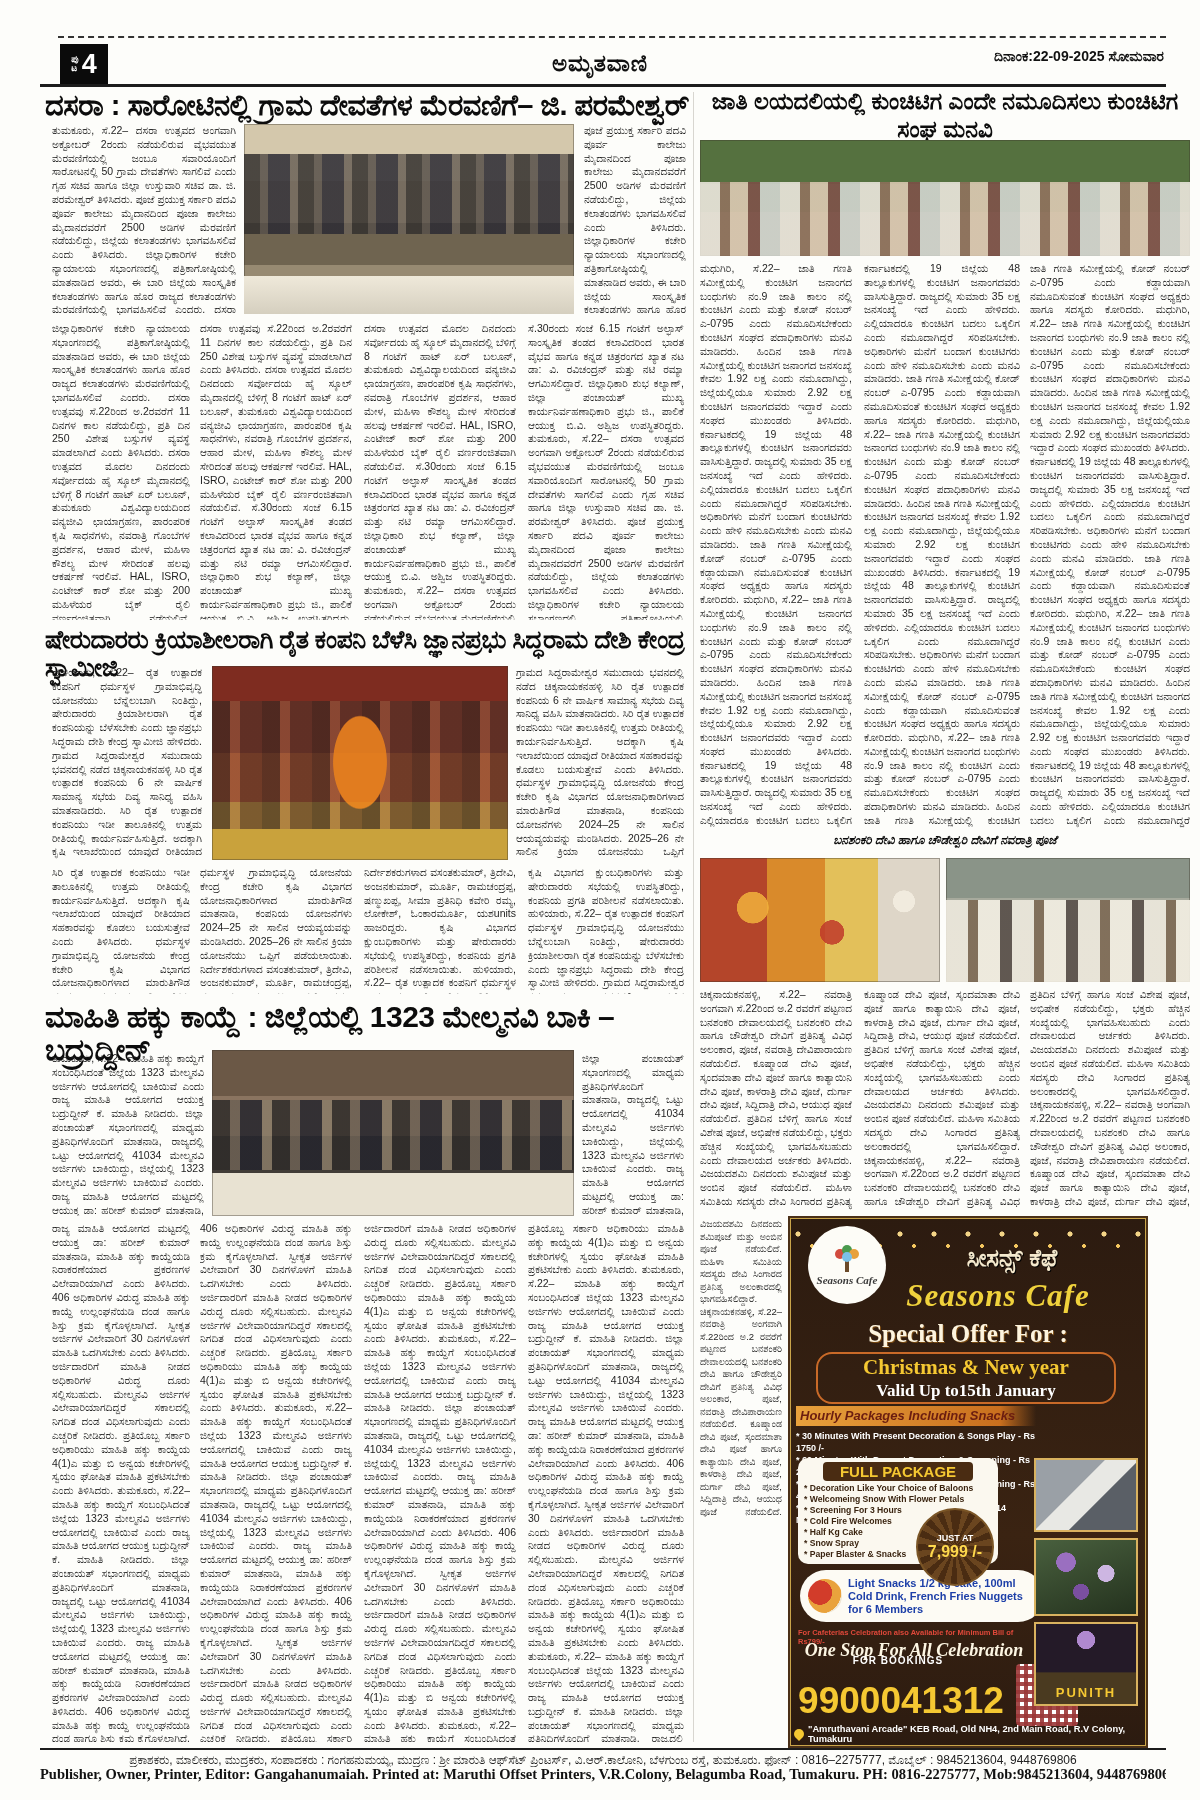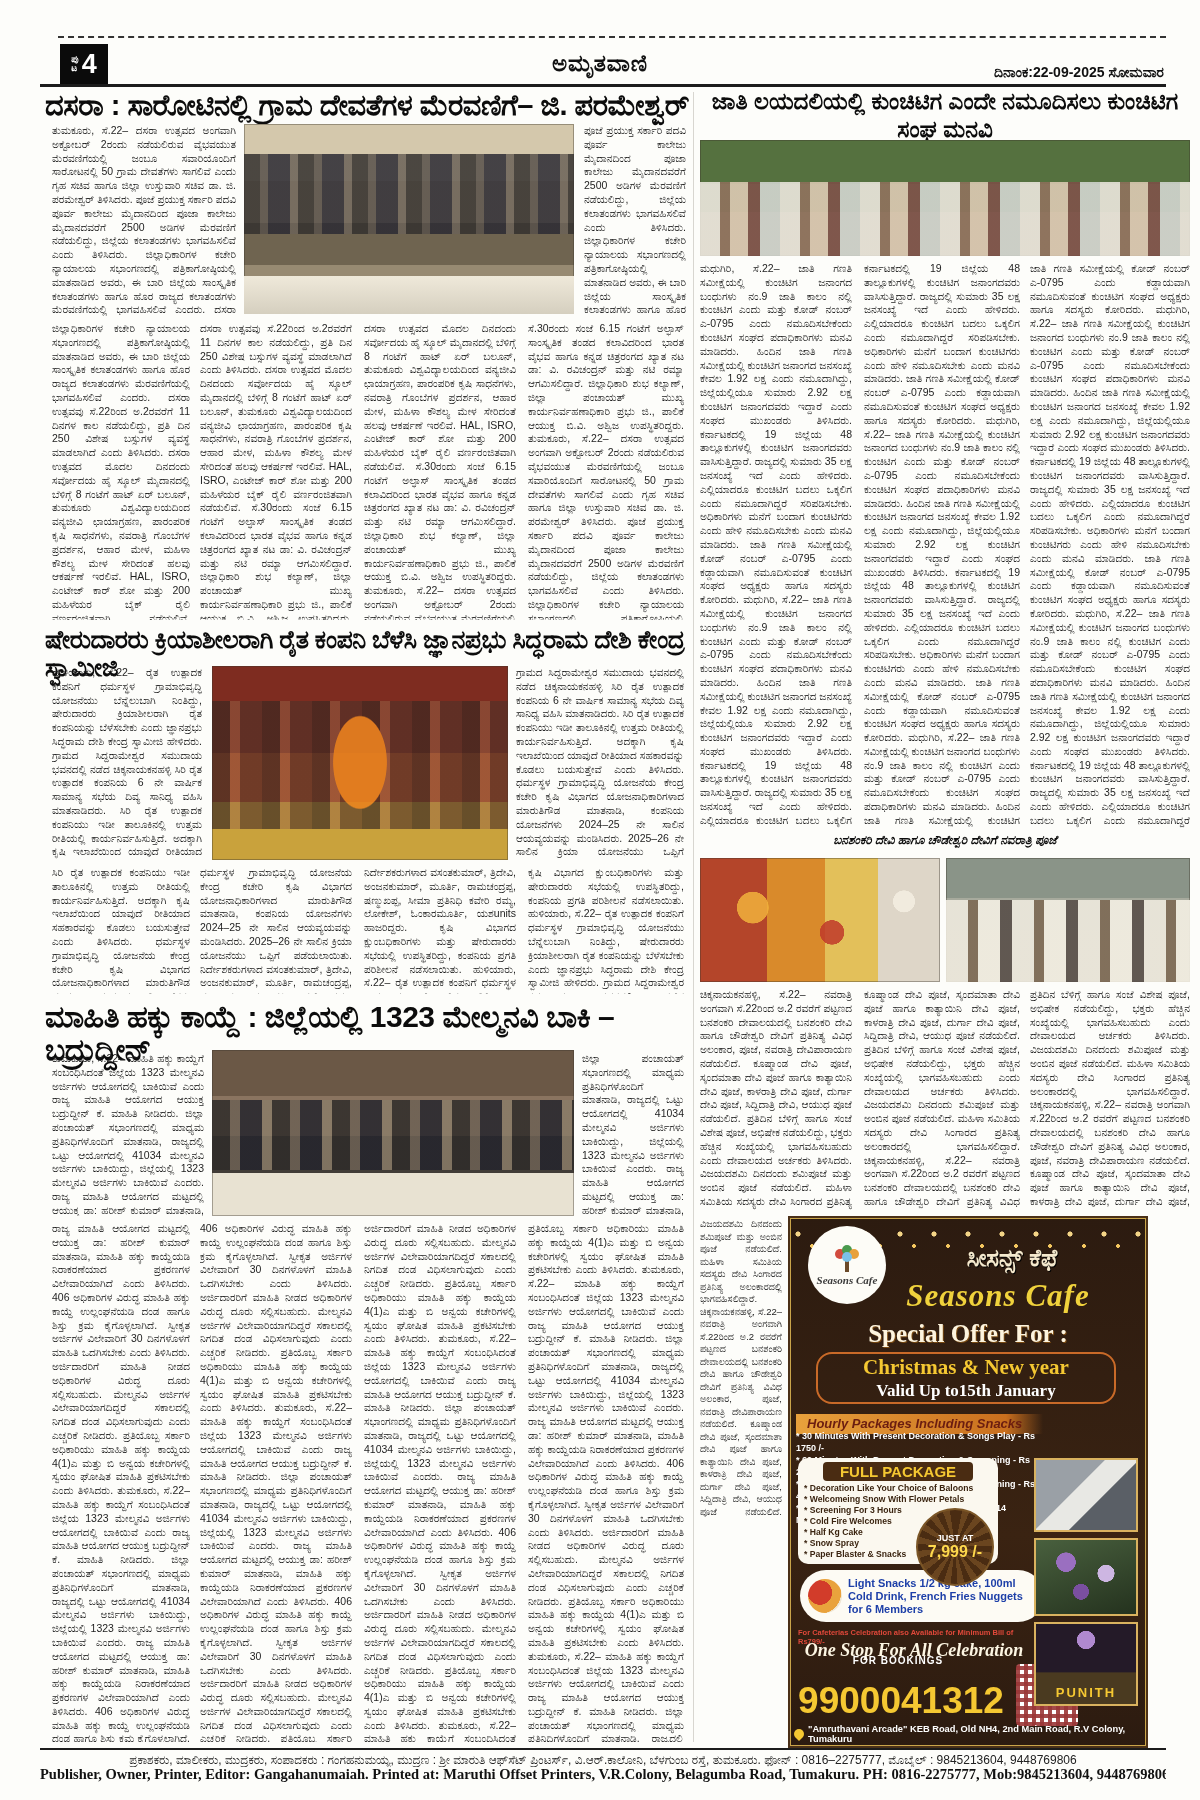--- a/index.html
+++ b/index.html
@@ -7,21 +7,21 @@
         font-family:"Liberation Sans",sans-serif;color:#111;}
   .abs{position:absolute;}
 
   
   .top-dashes{position:absolute;left:58px;right:34px;top:36px;border-top:2px dashed #333;}
   .pagebox{position:absolute;left:60px;top:44px;width:48px;height:40px;background:#0b0b0b;color:#fff;
            display:flex;align-items:center;justify-content:center;gap:3px;}
   .pagebox .stack{display:flex;flex-direction:column;font-size:9px;line-height:9px;font-weight:700;}
   .pagebox .num{font-size:27px;font-weight:700;line-height:27px;}
   .masthead{position:absolute;left:0;right:0;top:50px;text-align:center;font-size:23px;font-weight:700;letter-spacing:1px;}
-  .dateline{position:absolute;right:36px;top:64px;font-size:14px;font-weight:700;}
+  .dateline{position:absolute;right:36px;top:48px;font-size:14px;font-weight:700;}
   .header-rule{position:absolute;left:40px;right:34px;top:84px;border-top:3px solid #1c1c1c;}
   .vdiv{position:absolute;left:693px;top:92px;height:1650px;border-left:1px solid #d8d6d0;}
 
   
   .hl{position:absolute;font-weight:700;color:#0c0c0c;line-height:1.1;}
   .hl1{left:45px;top:90px;width:648px;font-size:29px;letter-spacing:-0.5px;}
   .hl2{left:700px;top:88px;width:490px;font-size:23px;text-align:center;line-height:1.2;}
   .hl3{left:45px;top:626px;width:648px;font-size:25px;letter-spacing:-0.5px;}
   .hl4{left:45px;top:1000px;width:648px;font-size:30px;letter-spacing:-0.5px;}
   .hl5{left:700px;top:834px;width:490px;font-size:12px;text-align:center;font-style:italic;}
@@ -73,21 +73,21 @@
   .ad .en-title{position:absolute;left:70px;top:62px;width:280px;text-align:center;
       font-family:"Liberation Serif",serif;font-size:31px;font-weight:700;font-style:italic;color:#f0d23c;letter-spacing:1px;}
   .ad .offer{position:absolute;left:10px;top:104px;width:340px;text-align:center;
       font-family:"Liberation Serif",serif;font-size:25px;font-weight:700;color:#fdf4de;text-shadow:1px 1px 0 #7a4a12;}
   .ad .frame{position:absolute;left:28px;top:136px;width:296px;height:48px;border:2px solid #c96a28;border-radius:16px;
       display:flex;flex-direction:column;align-items:center;justify-content:center;gap:1px;}
   .ad .occ{font-size:21px;font-weight:700;color:#f5c832;font-family:"Liberation Serif",serif;}
   .ad .valid{font-size:17px;font-weight:700;color:#fff;font-family:"Liberation Serif",serif;}
   .ad .pk-banner{position:absolute;left:8px;top:190px;width:236px;height:20px;
       background:linear-gradient(90deg,#e8a13c,#c96f1e 85%,rgba(201,111,30,0));
-      color:#6b1d10;font-weight:700;font-style:italic;font-size:13px;line-height:20px;padding-left:11px;margin-top:8px;}
+      color:#6b1d10;font-weight:700;font-style:italic;font-size:13px;line-height:20px;padding-left:4px;}
   .ad .pk-list{position:absolute;left:8px;top:214px;width:250px;font-size:9px;font-weight:700;line-height:12px;color:#fff;}
   .ad .fp-box{position:absolute;left:10px;top:242px;width:200px;height:106px;background:#fbf8ef;border-radius:10px;
       color:#3a2410;overflow:visible;}
   .ad .fp-title{margin:4px auto 2px;width:150px;text-align:center;background:#4a2c12;color:#f5c832;
       font-size:15px;font-weight:700;border-radius:4px;padding:1px 0;}
   .ad .fp-items{font-size:8.6px;font-weight:700;line-height:11px;padding:0 6px;}
   .ad .burst{position:absolute;left:128px;top:292px;width:74px;height:74px;border-radius:50%;
       background:repeating-conic-gradient(#4a2c12 0 11deg,#6a451f 11deg 22deg);border:2px solid #7a5526;
       display:flex;flex-direction:column;align-items:center;justify-content:center;z-index:3;}
   .ad .burst .b1{font-size:9px;font-weight:700;color:#fff;}

